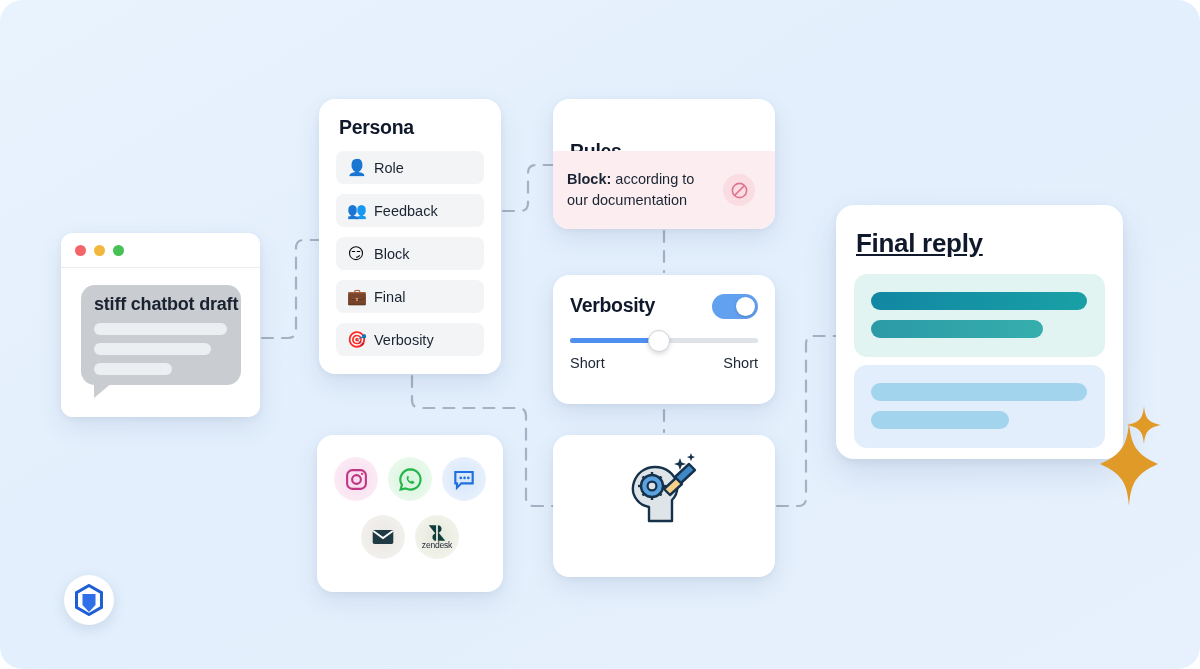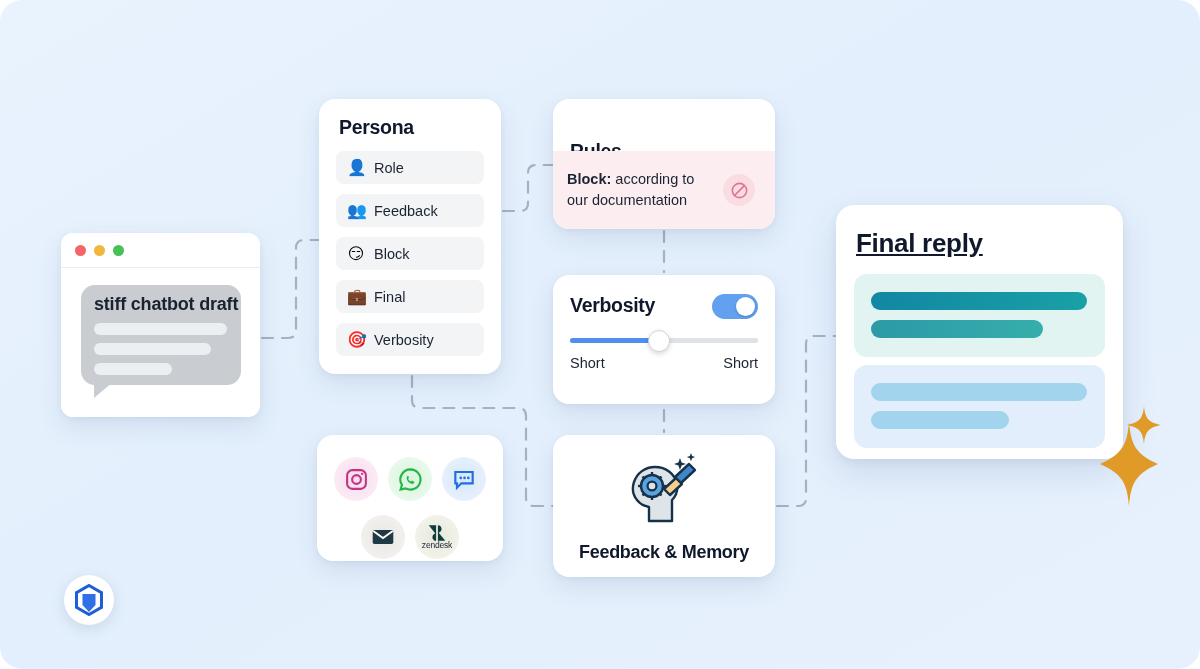--- a/index.html
+++ b/index.html
@@ -79,21 +79,21 @@
   .toggle:after{content:"";position:absolute;right:3px;top:3px;width:19px;height:19px;
                 border-radius:50%;background:#fff;box-shadow:0 1px 3px rgba(0,0,0,.2);}
   .track{position:absolute;left:17px;top:63px;width:188px;height:5px;border-radius:3px;background:#dfe2e6;}
   .track .fill{position:absolute;left:0;top:0;height:5px;border-radius:3px;background:#4e8ff0;}
   .thumb{position:absolute;top:-8px;width:20px;height:20px;border-radius:50%;background:#fff;
          border:1.5px solid #cfd5dc;box-shadow:0 2px 5px rgba(0,0,0,.15);}
   .sl-lbl{position:absolute;top:80px;font-size:14.5px;color:#1b2433;}
   .sl-lbl.l{left:17px;text-align:right;} .sl-lbl.r{right:17px;}
 
   
-  #channels{left:317px;top:435px;width:186px;height:126px;}
+  #channels{left:317px;top:435px;width:186px;height:157px;}
   .ico{position:absolute;width:44px;height:44px;border-radius:50%;
        display:flex;align-items:center;justify-content:center;}
 
   
   #feedback{left:553px;top:435px;width:222px;height:142px;}
   #feedback .fb-t{position:absolute;left:0;right:0;bottom:14px;text-align:center;
                   font-size:18px;font-weight:700;color:#10192b;letter-spacing:-.3px;}
 
   
   #final{left:836px;top:205px;width:287px;height:254px;border-radius:18px;
@@ -245,21 +245,20 @@
             <line x1="41" y1="44" x2="43.5" y2="46.5"></line>
           <line x1="43.5" y1="27.5" x2="41" y2="30"></line>
             <line x1="27" y1="44" x2="24.5" y2="46.5"></line>
         </g>
         <path d="M46 40l12-11 6 6-12 11z" fill="#f6d08a" stroke="#16324a" stroke-width="2.4" stroke-linejoin="round"></path>
         <path d="M57 28l14-13 6 6-14 13z" fill="#3f87c6" stroke="#16324a" stroke-width="2.4" stroke-linejoin="round"></path>
         <path d="M62 9l1.6 4.4L68 15l-4.4 1.6L62 21l-1.6-4.4L56 15l4.4-1.6z" fill="#16324a"></path>
         <path d="M73 4l1.1 3 3 1.1-3 1.1-1.1 3-1.1-3-3-1.1 3-1.1z" fill="#16324a"></path>
       </svg>
     </div>
-    <div class="fb-t">Feedback &amp; Memory</div>
   </div>
 
   <div class="card" id="final">
     <div class="card-h">Final reply</div>
     <div class="blk one">
       <div class="bar b1"></div>
       <div class="bar b2"></div>
     </div>
     <div class="blk two">
       <div class="bar b3"></div>

